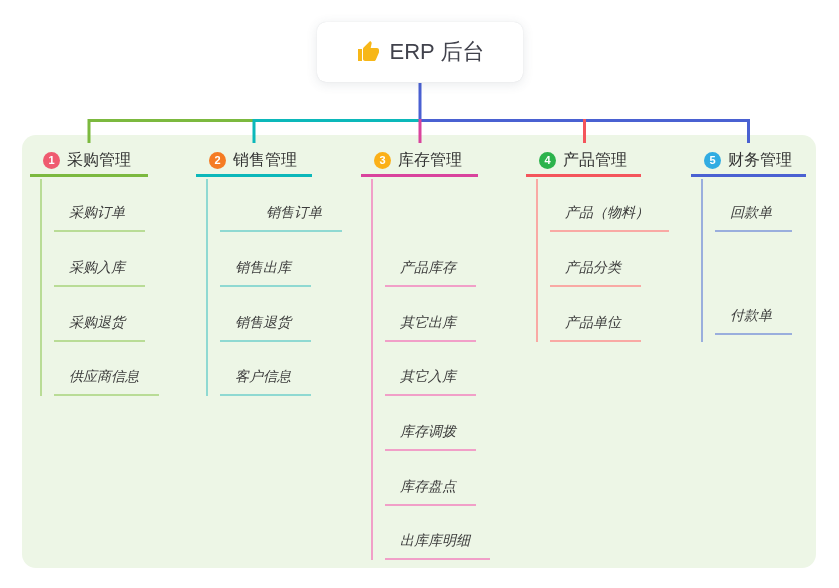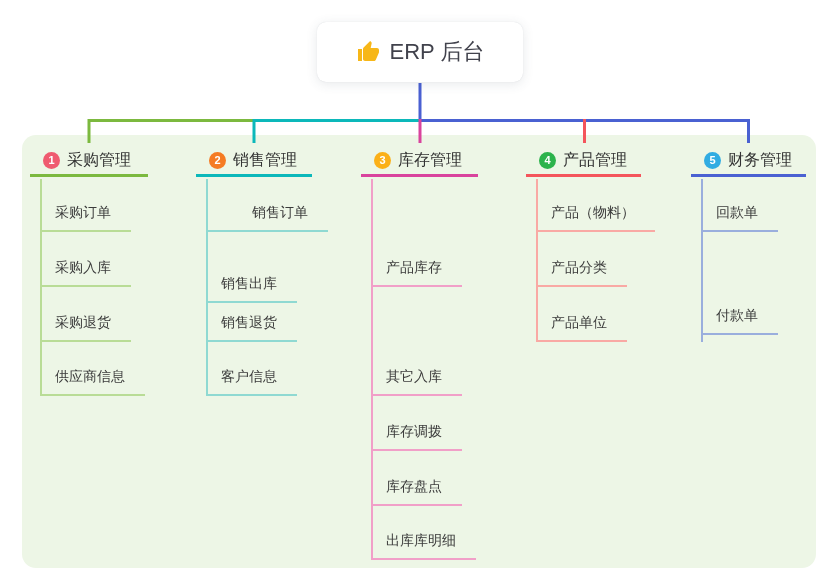--- a/index.html
+++ b/index.html
@@ -38,24 +38,24 @@
   .badge{
     width:17px;height:17px;min-width:17px;border-radius:50%;
     color:#ffffff;font-size:11px;font-weight:700;
     display:flex;align-items:center;justify-content:center;
   }
   .vl{position:absolute;left:10px;top:179px;width:2px;background:#ccc;}
   .rows4{height:217px;}
   .rows7{height:381px;}
   .rows3{height:163px;}
   .child{
-    position:absolute;left:10px;height:24px;
+    position:absolute;left:24px;height:24px;
     padding:0 20px 8px 15px;border-bottom:2px solid #ccc;
     display:flex;align-items:flex-end;
-    font-size:14px;color:#3b3b3b;white-space:nowrap;
+    font-size:14px;color:#3b3b3b;white-space:nowrap;font-style:italic;
   }
   .r1{top:198px;} .r2{top:253px;} .r3{top:308px;} .r4{top:362px;}
   .r5{top:417px;} .r6{top:472px;} .r7{top:526px;}
 </style>
 </head>
 <body>
 
 <div class="panel" style="background-color: rgb(237, 246, 230);"></div>
 
 <svg class="connectors" width="839" height="588">
@@ -96,39 +96,42 @@
 
 <div class="branch b2">
   <div class="branch-header" style="border-bottom-color: rgb(12, 184, 186);">
     <span class="badge" style="background-color: rgb(245, 123, 35);">2</span>
     <span>销售管理</span>
   </div>
   <div class="vl rows4" style="background-color: rgb(143, 217, 210);"></div>
   <div class="child r1" style="border-bottom-color: rgb(143, 217, 210); padding-left: 46px;">
     <span>销售订单</span>
     </div>
-  <div class="child r2" style="border-bottom-color: rgb(143, 217, 210); margin-top: 16px;">
+  <div class="child r2" style="border-bottom-color: rgb(143, 217, 210);">
     <span>销售出库</span>
     </div>
   <div class="child r3" style="border-bottom-color: rgb(143, 217, 210);">
     <span>销售退货</span>
     </div>
   <div class="child r4" style="border-bottom-color: rgb(143, 217, 210);">
     <span>客户信息</span>
     </div>
 </div>
 
 <div class="branch b3">
   <div class="branch-header" style="border-bottom-color: rgb(217, 67, 157);">
     <span class="badge" style="background-color: rgb(251, 176, 24);">3</span>
     <span>库存管理</span>
   </div>
   <div class="vl rows7" style="background-color: rgb(241, 159, 200);"></div>
   <div class="child r2" style="border-bottom-color: rgb(241, 159, 200);">
     <span>产品库存</span>
+    </div>
+  <div class="child r3" style="border-bottom-color: rgb(241, 159, 200);">
+    <span>其它出库</span>
     </div>
   <div class="child r4" style="border-bottom-color: rgb(241, 159, 200);">
     <span>其它入库</span>
     </div>
   <div class="child r5" style="border-bottom-color: rgb(241, 159, 200);">
     <span>库存调拨</span>
     </div>
   <div class="child r6" style="border-bottom-color: rgb(241, 159, 200);">
     <span>库存盘点</span>
     </div>

